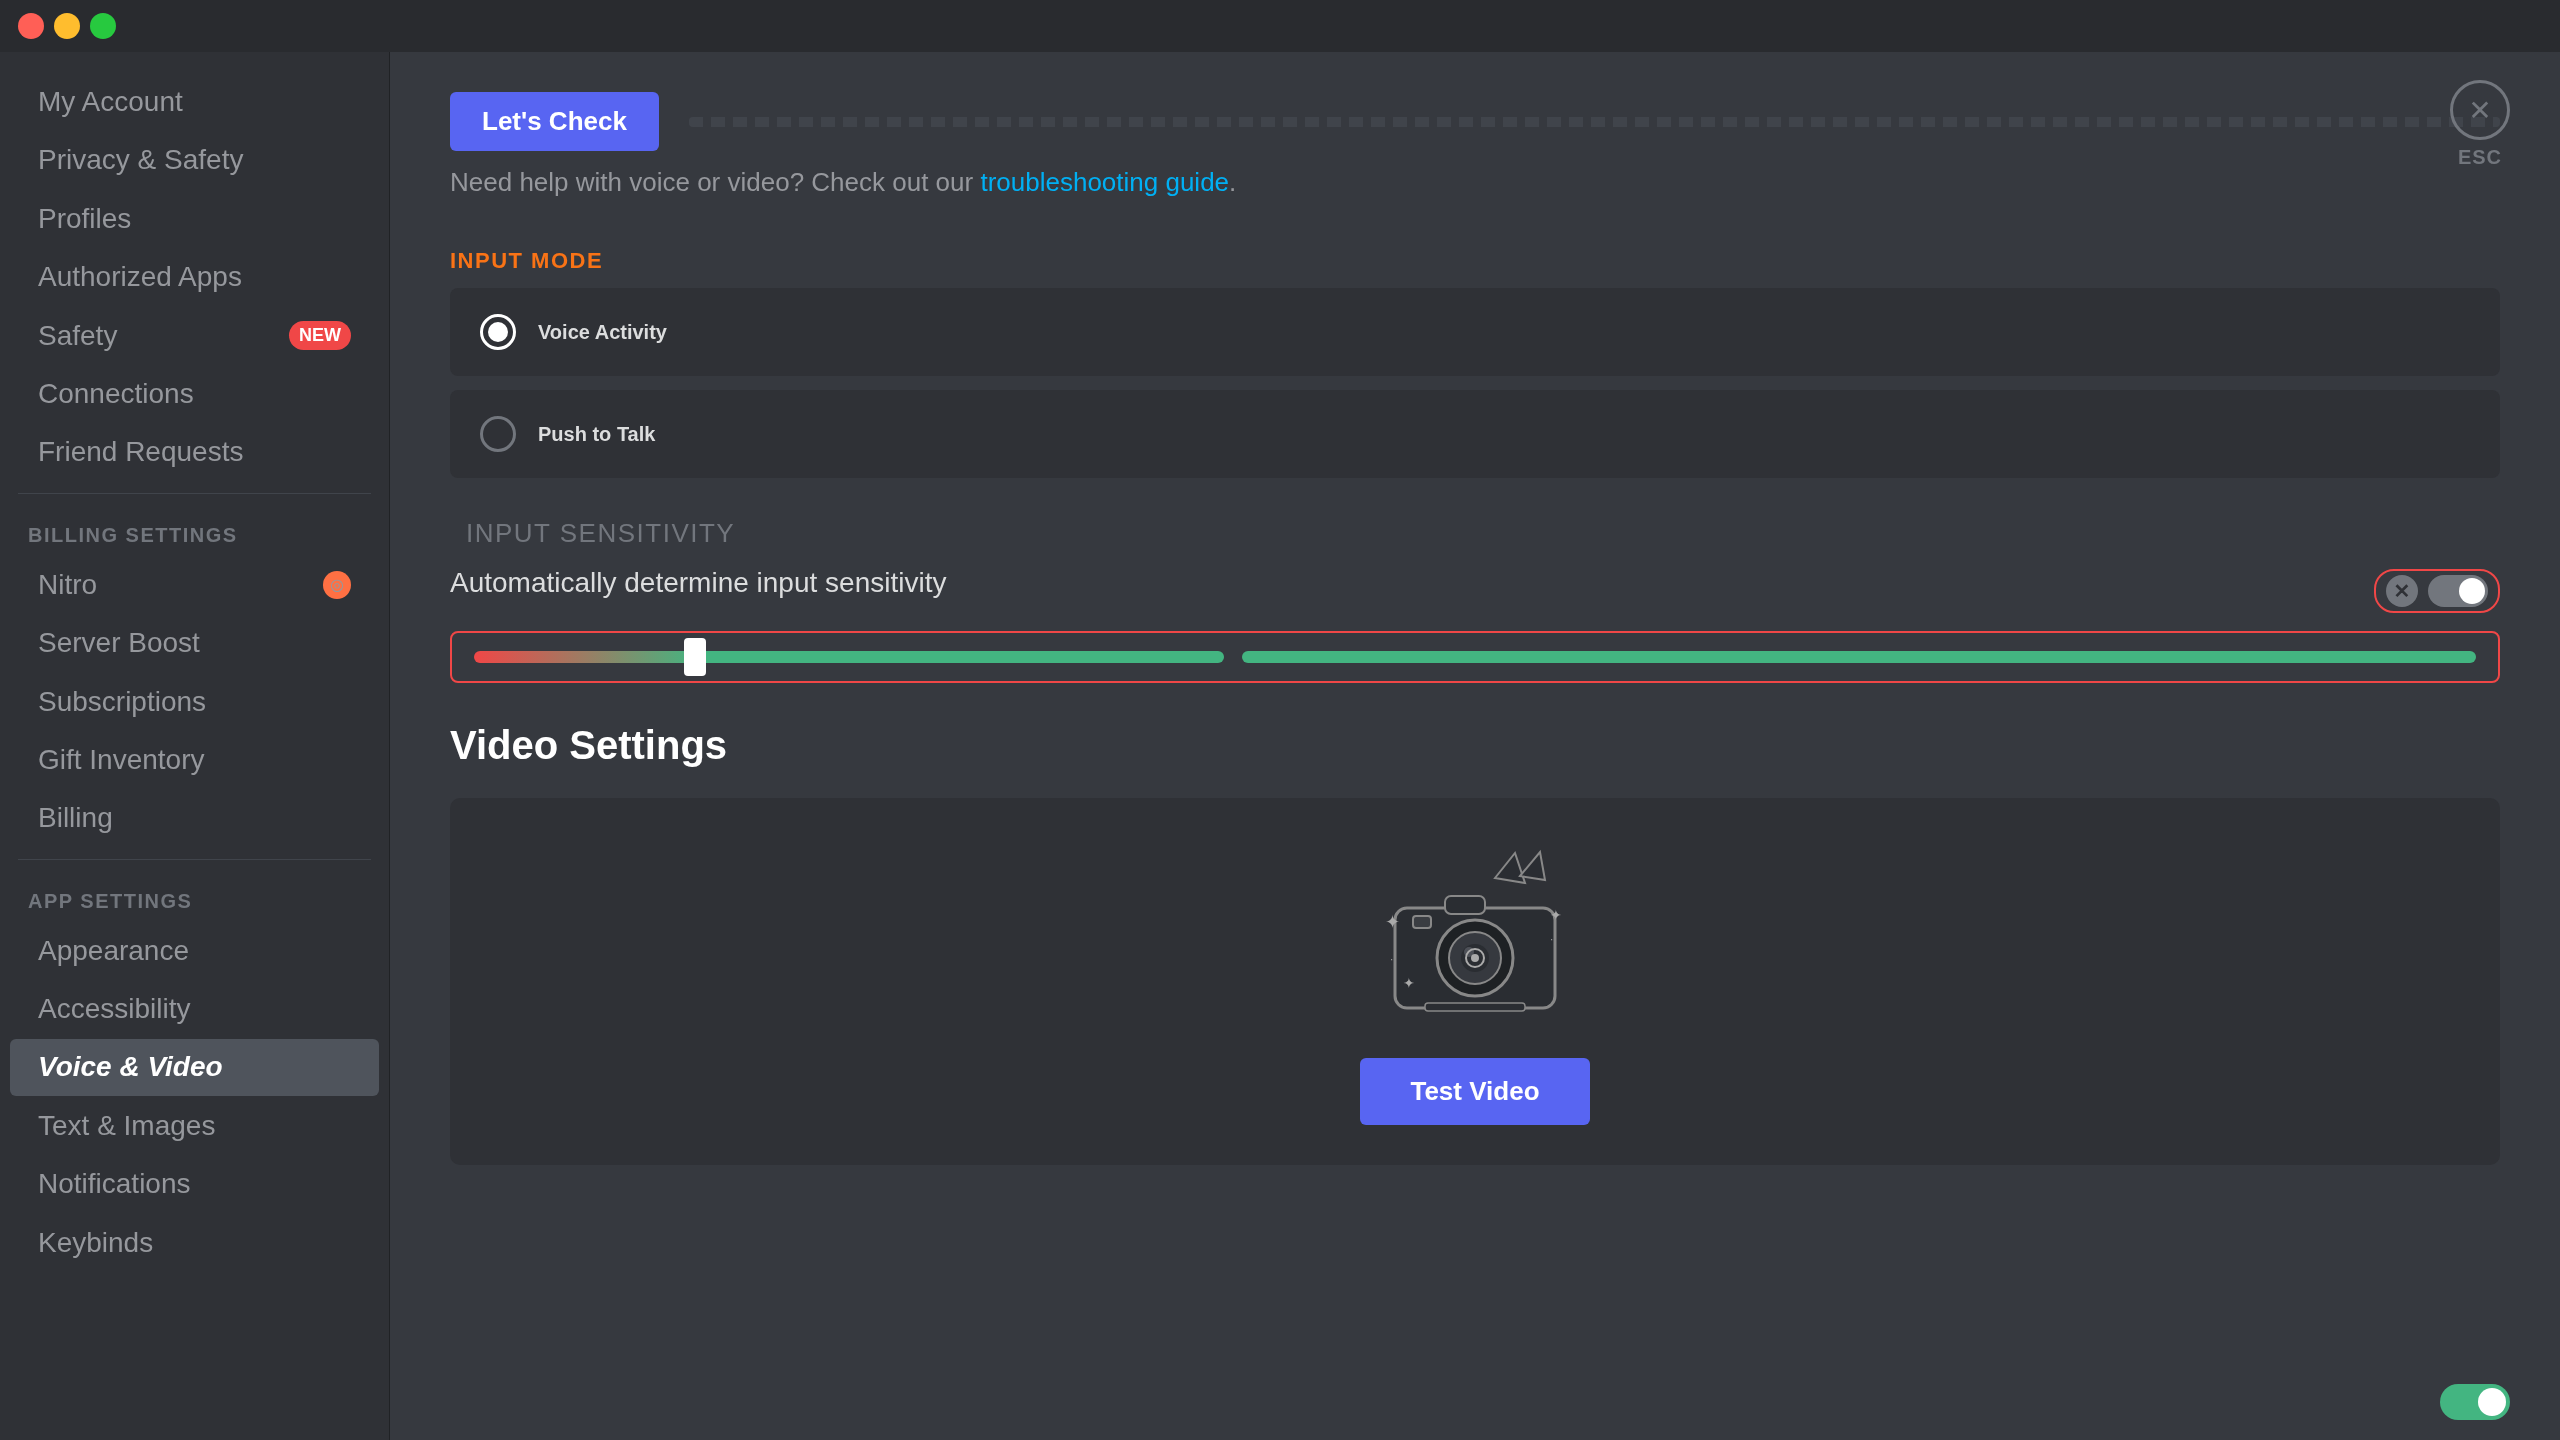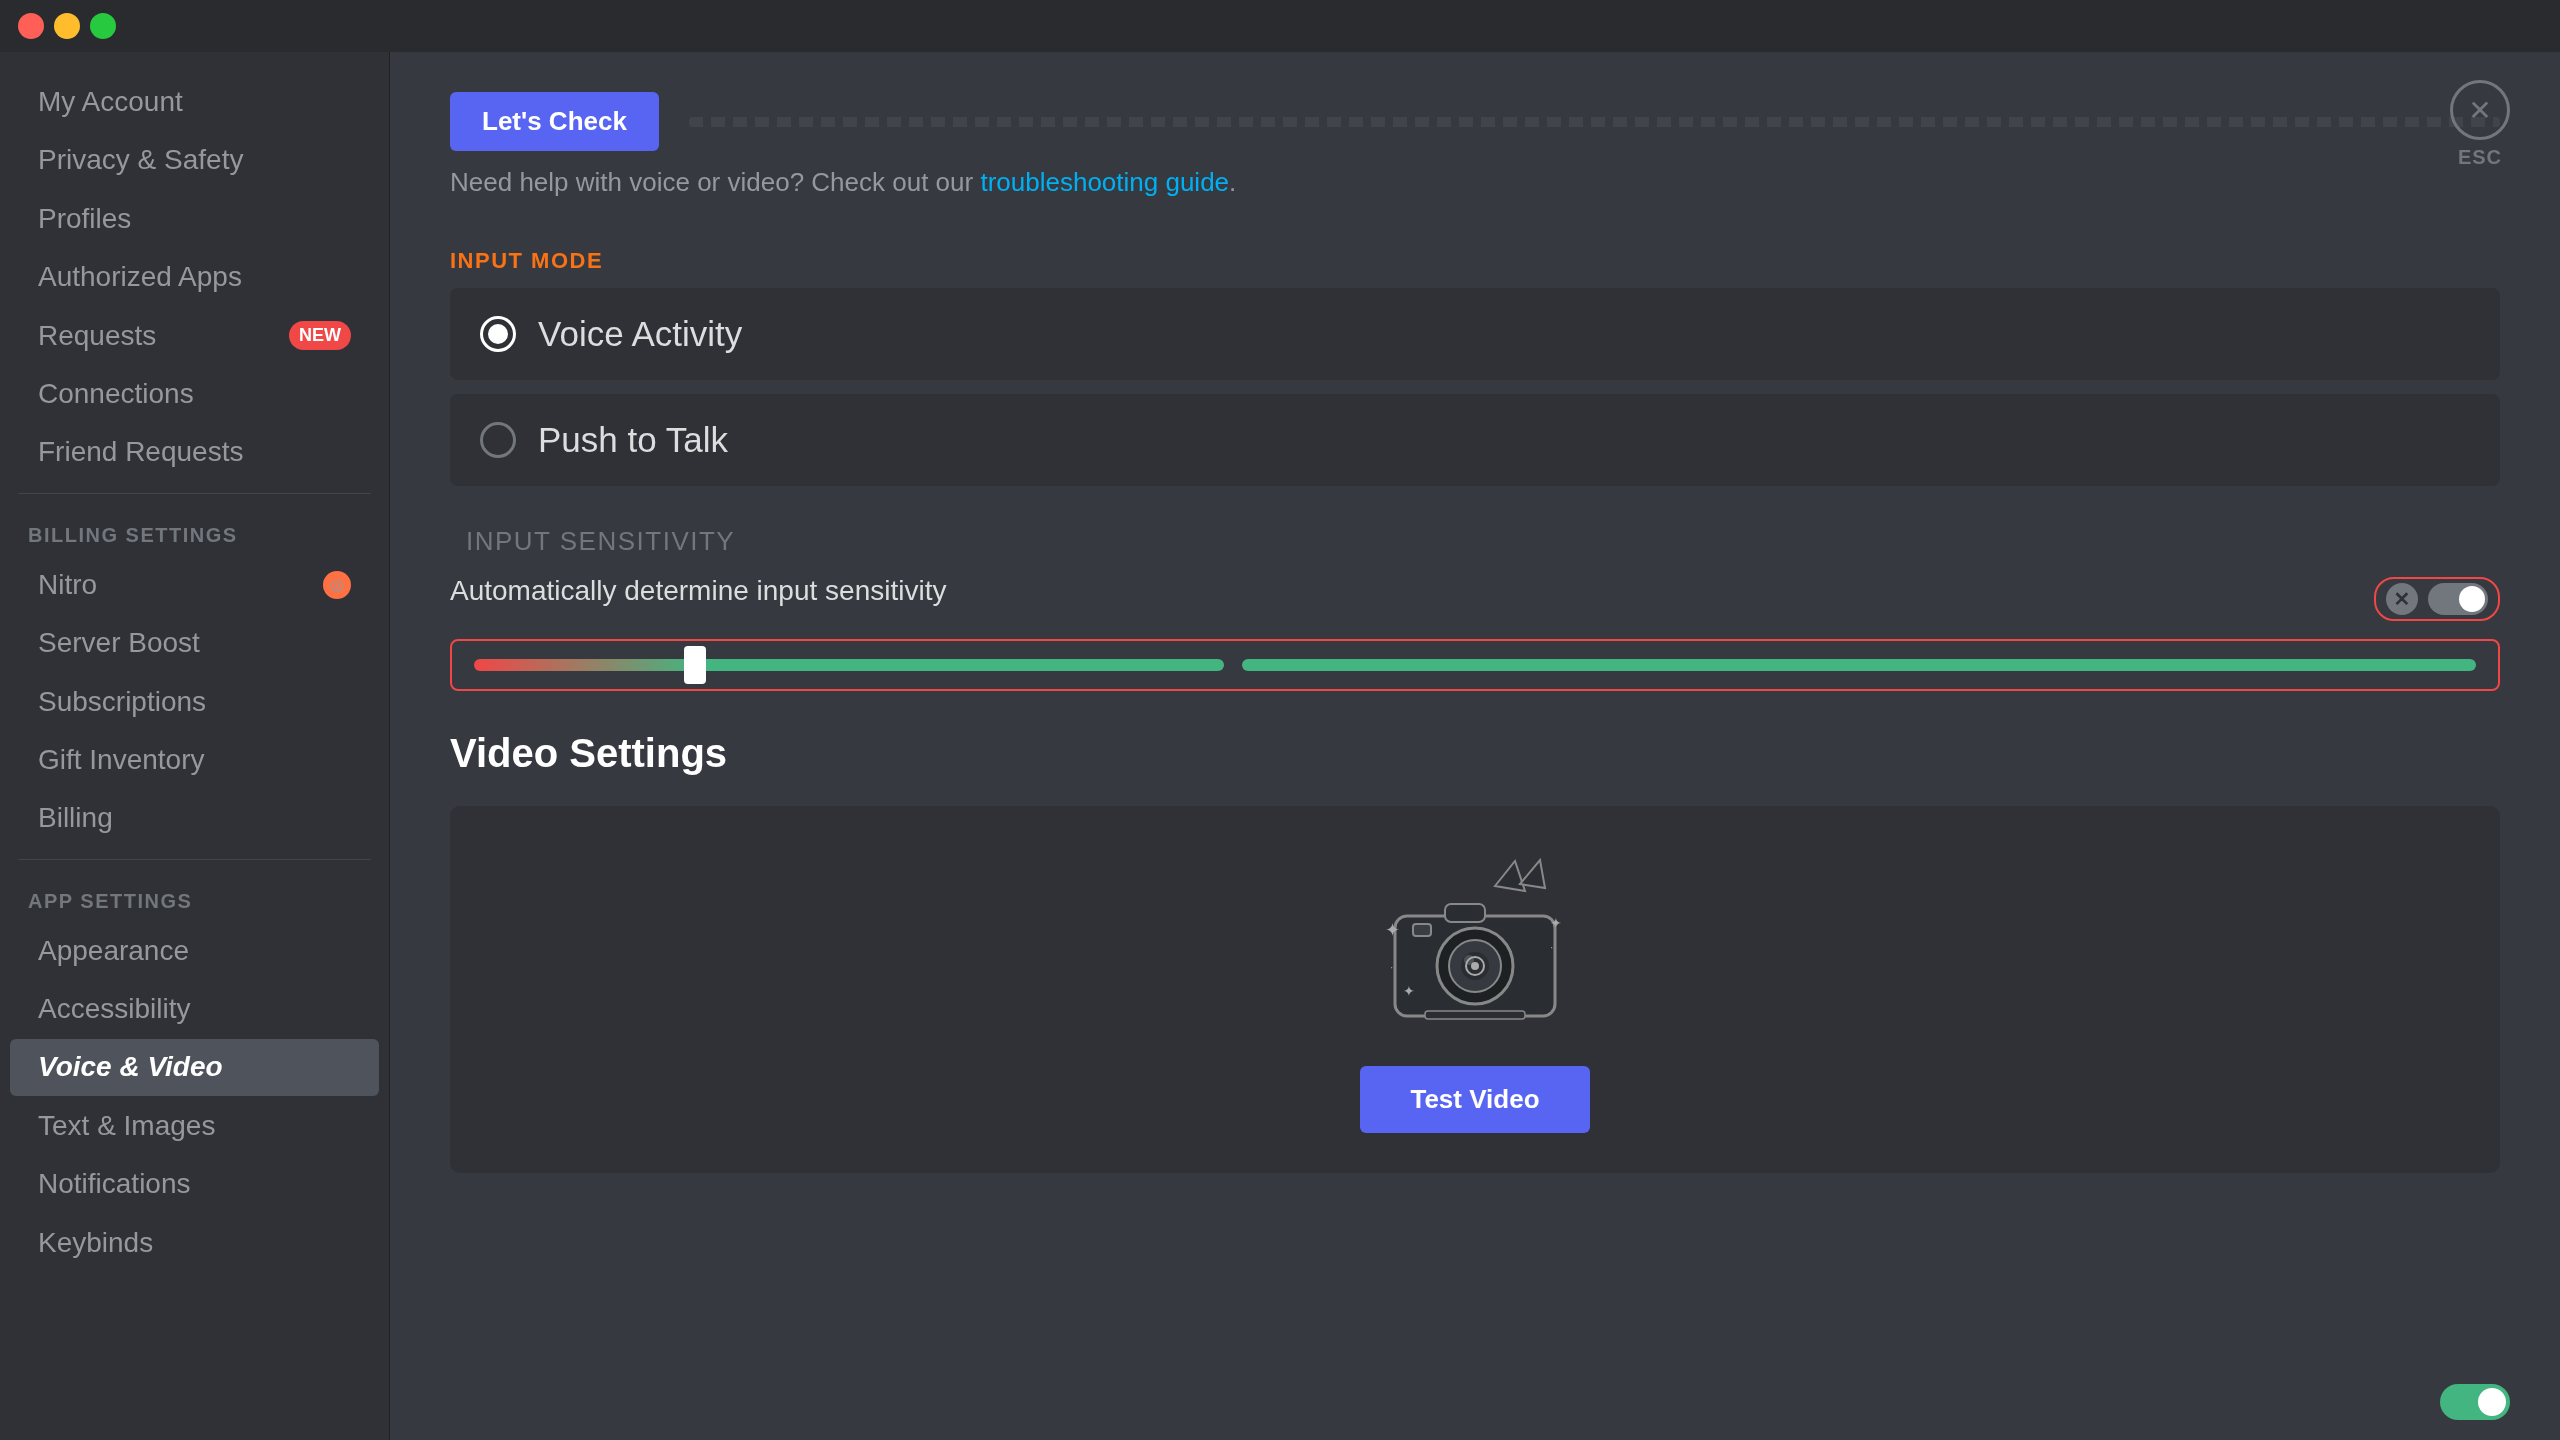--- a/index.html
+++ b/index.html
@@ -207,23 +207,23 @@
     .radio-circle.selected {
       border-color: #ffffff;
     }
     .radio-circle.selected::after {
       content: '';
       width: 20px; height: 20px;
       border-radius: 50%;
       background: #ffffff;
     }
     .radio-label {
-      font-size: 35px;
+      font-size: 20px;
       color: #dcddde;
-      font-weight: 400;
+      font-weight: 700;
     }
 
     
     .sensitivity-section {
       margin-top: 40px;
     }
     .sensitivity-header {
       display: flex;
       align-items: center;
       justify-content: space-between;
@@ -400,21 +400,21 @@
     <div class="sidebar-item">
       <span>Privacy &amp; Safety</span>
     </div>
     <div class="sidebar-item">
       <span>Profiles</span>
     </div>
     <div class="sidebar-item">
       <span>Authorized Apps</span>
     </div>
     <div class="sidebar-item">
-      <span>Requests</span>
+      <span>Safety</span>
       <span class="badge-new">NEW</span>
     </div>
     <div class="sidebar-item">
       <span>Connections</span>
     </div>
     <div class="sidebar-item">
       <span>Friend Requests</span>
     </div>
 
     <div class="sidebar-divider"></div>

